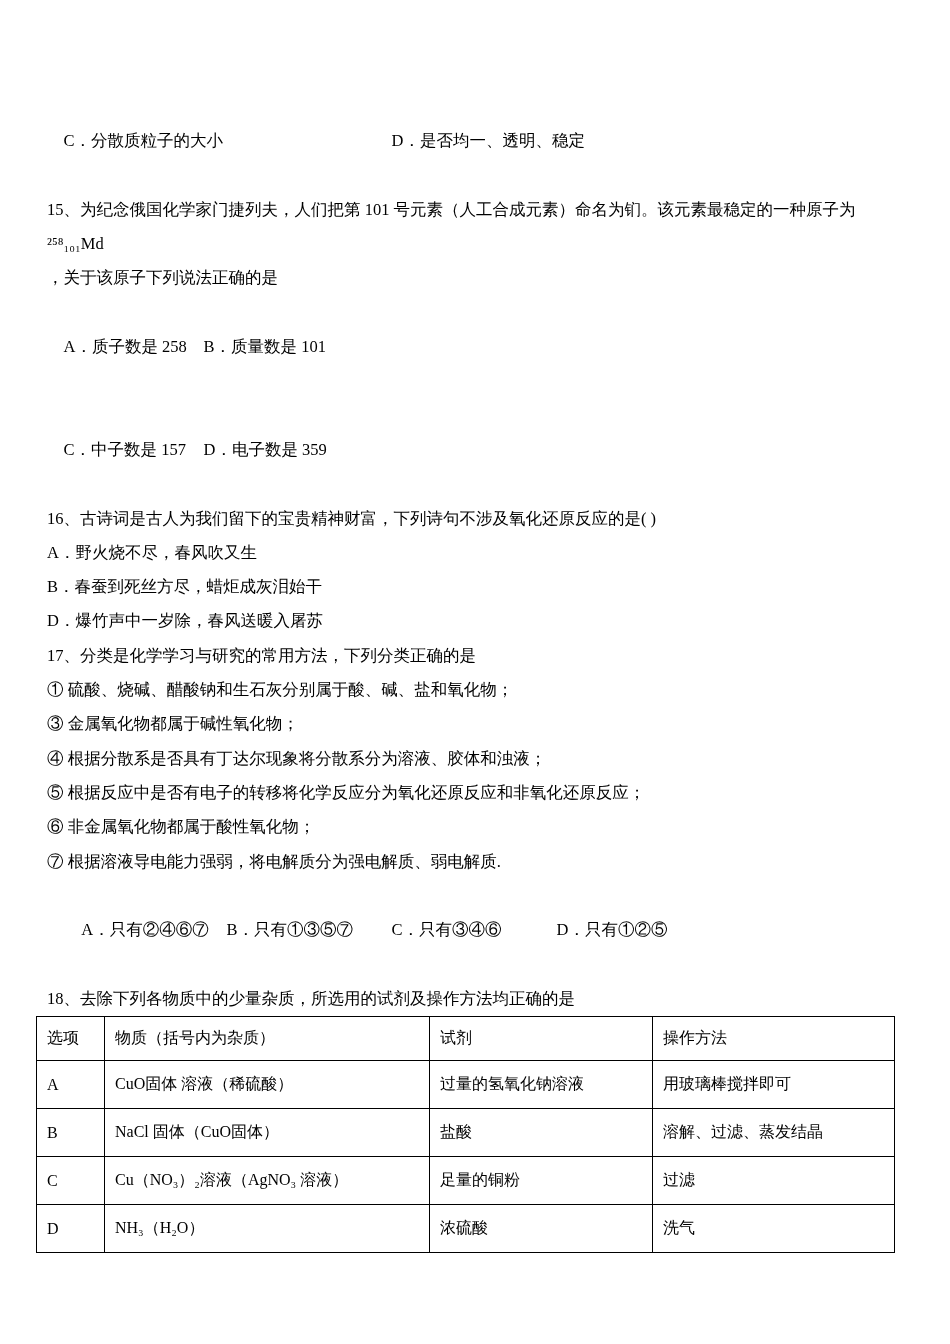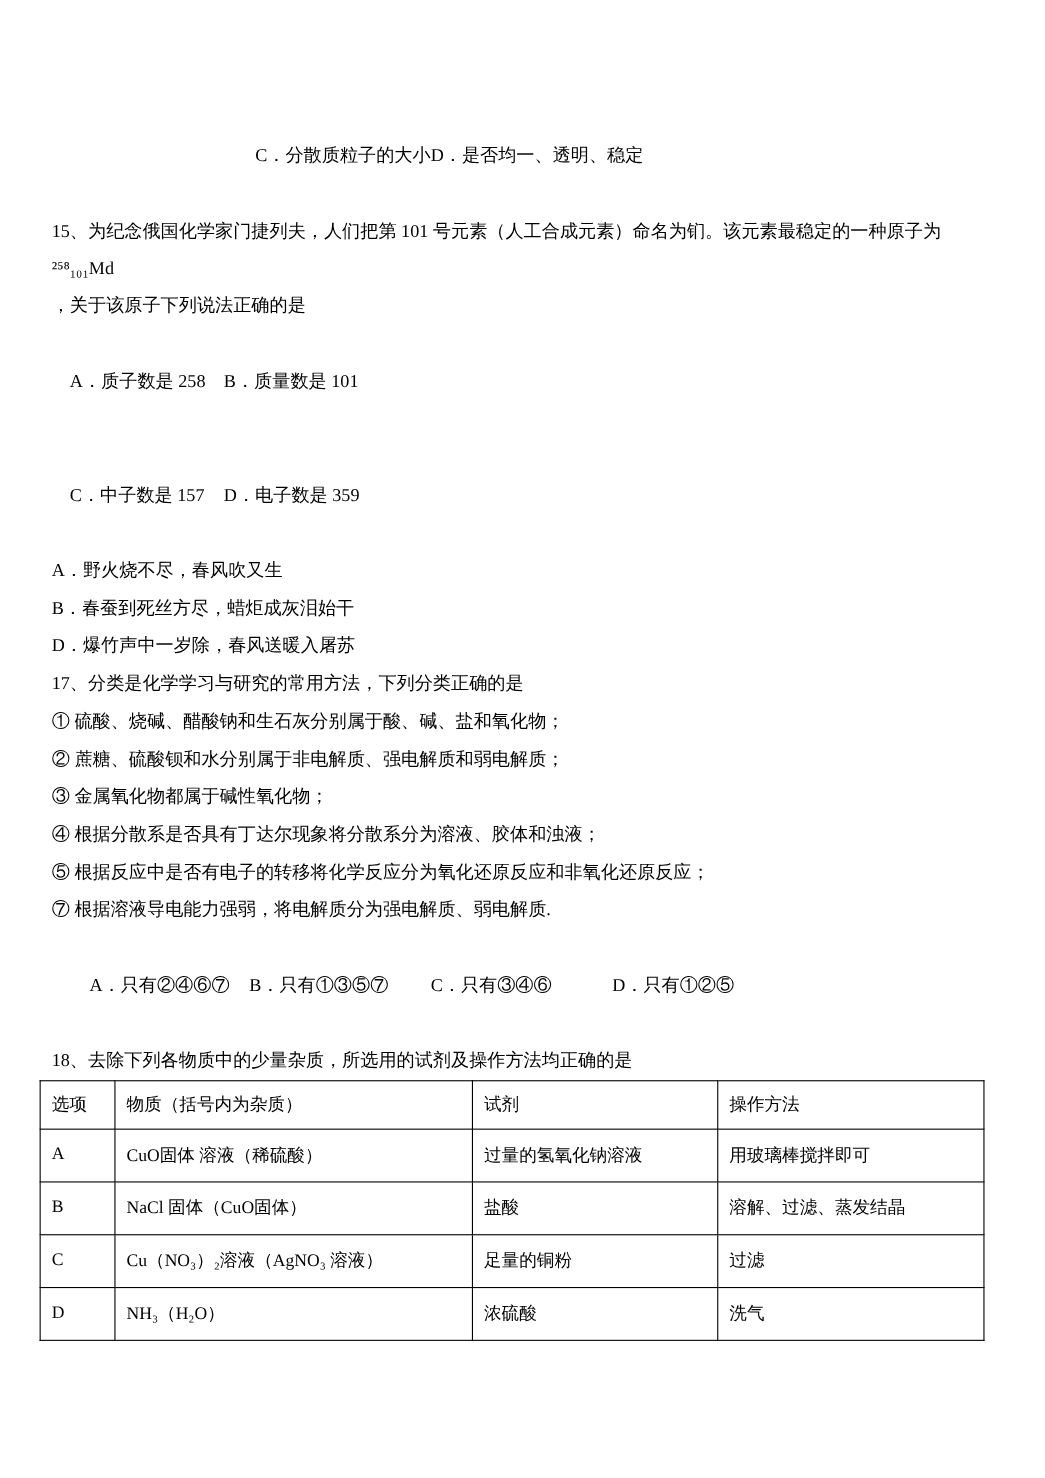--- a/index.html
+++ b/index.html
@@ -7,21 +7,21 @@
     width: 950px;
     height: 1344px;
     background: #ffffff;
     color: #000000;
     font-family: "Liberation Serif", "DejaVu Serif", serif;
     overflow: hidden;
   }
   .page { padding: 90px 46px 0 47px; font-size: 16.5px; }
   .line { line-height: 34.3px; white-space: pre-wrap; }
   .pair-first { display: inline-block; width: 140px; }
-  .wide-first { display: inline-block; width: 328px; text-align: right; }
+  .wide-first { display: inline-block; width: 328px; }
   .g1 { display: inline-block; width: 163px; text-align: center; }
   .g2 { display: inline-block; width: 165px; }
   .g3 { display: inline-block; width: 165px; }
   table.q18 {
     border-collapse: collapse;
     margin-left: -11px;
     width: 858px;
     table-layout: fixed;
   }
   table.q18 th, table.q18 td {
@@ -52,30 +52,31 @@
 
   <div class="line">15、为纪念俄国化学家门捷列夫，人们把第 101 号元素（人工合成元素）命名为钔。该元素最稳定的一种原子为 ²⁵⁸₁₀₁Md</div>
   <div class="line">，关于该原子下列说法正确的是</div>
   <div class="line">
     <span class="pair-first">A．质子数是 258</span><span>B．质量数是 101</span>
   </div>
   <div class="line">
     <span class="pair-first">C．中子数是 157</span><span>D．电子数是 359</span>
   </div>
 
+  <div class="line">16、古诗词是古人为我们留下的宝贵精神财富，下列诗句不涉及氧化还原反应的是( )</div>
   <div class="line">A．野火烧不尽，春风吹又生</div>
   <div class="line">B．春蚕到死丝方尽，蜡炬成灰泪始干</div>
   <div class="line">D．爆竹声中一岁除，春风送暖入屠苏</div>
 
   <div class="line">17、分类是化学学习与研究的常用方法，下列分类正确的是</div>
   <div class="line">① 硫酸、烧碱、醋酸钠和生石灰分别属于酸、碱、盐和氧化物；</div>
-  <div class="line">② 蔗糖、硫酸钡和水分别属于非电解质、强电解质和弱电解质；</div>
   <div class="line">③ 金属氧化物都属于碱性氧化物；</div>
   <div class="line">④ 根据分散系是否具有丁达尔现象将分散系分为溶液、胶体和浊液；</div>
   <div class="line">⑤ 根据反应中是否有电子的转移将化学反应分为氧化还原反应和非氧化还原反应；</div>
+  <div class="line">⑥ 非金属氧化物都属于酸性氧化物；</div>
   <div class="line">⑦ 根据溶液导电能力强弱，将电解质分为强电解质、弱电解质.</div>
   <div class="line">
     <span class="g1">A．只有②④⑥⑦</span><span class="g2">B．只有①③⑤⑦</span><span class="g3">C．只有③④⑥</span><span>D．只有①②⑤</span>
   </div>
 
   <div class="line">18、去除下列各物质中的少量杂质，所选用的试剂及操作方法均正确的是</div>
 
   <table class="q18">
     <colgroup>
       <col class="c0">

